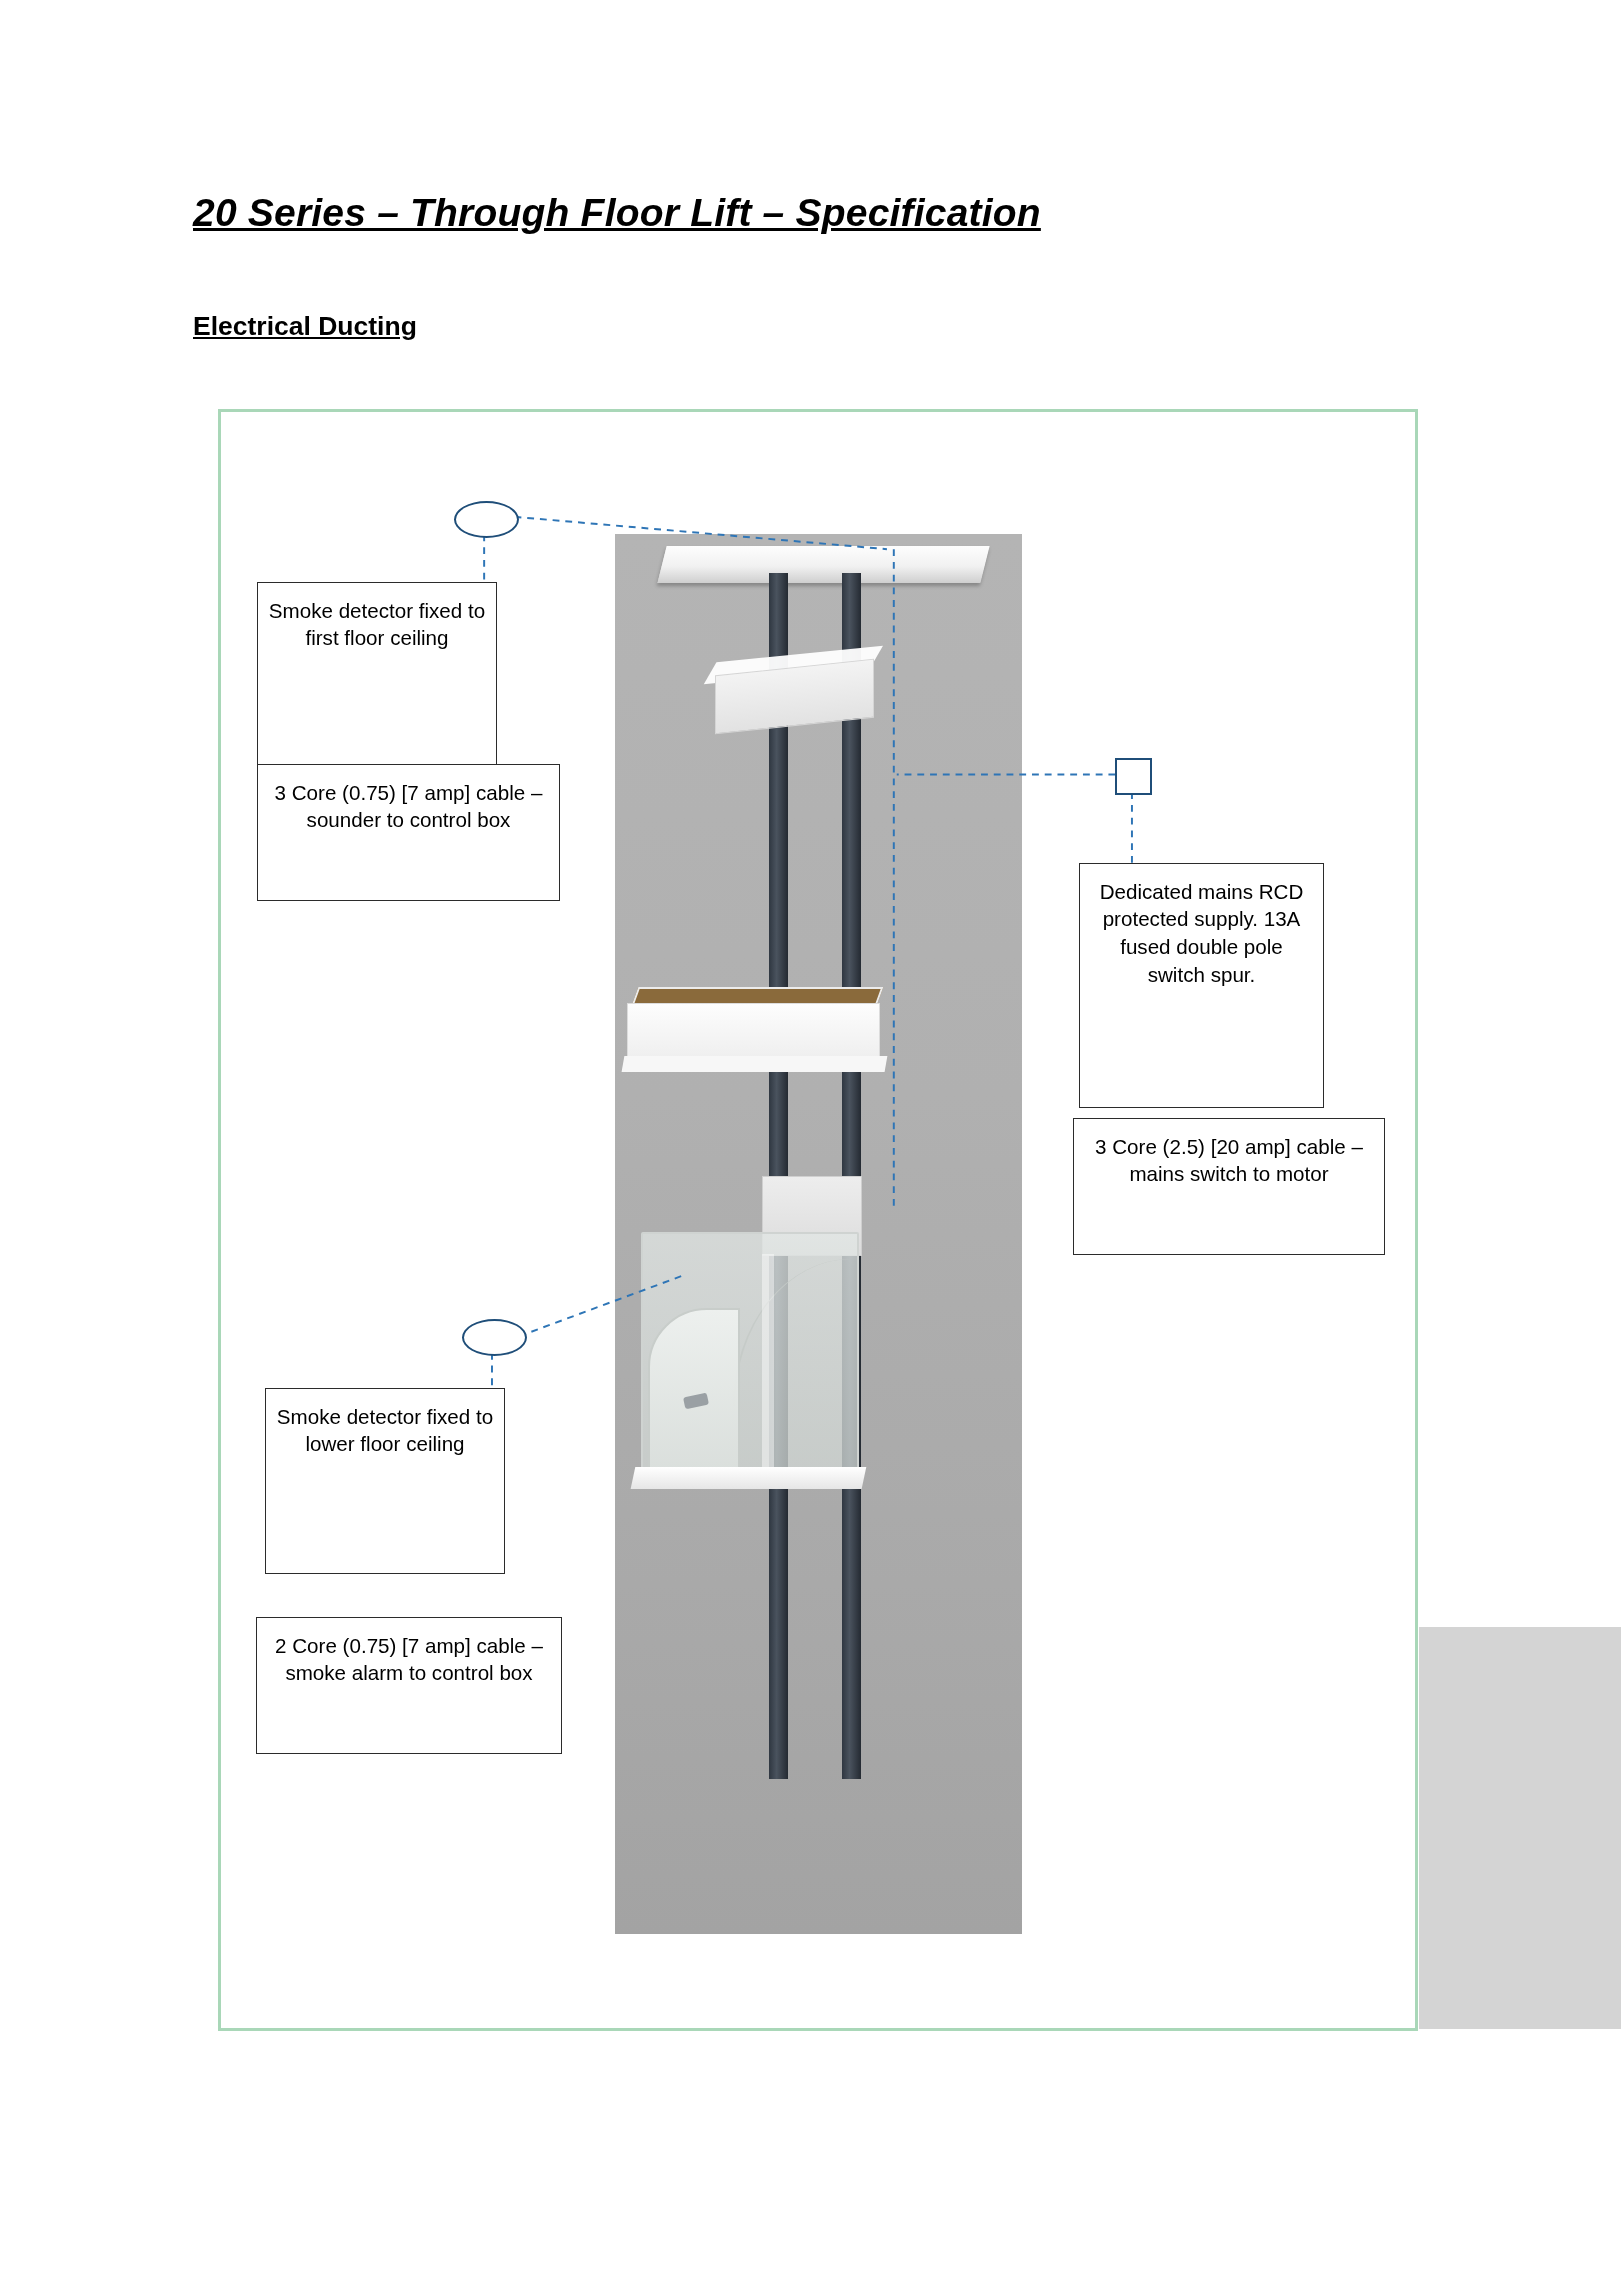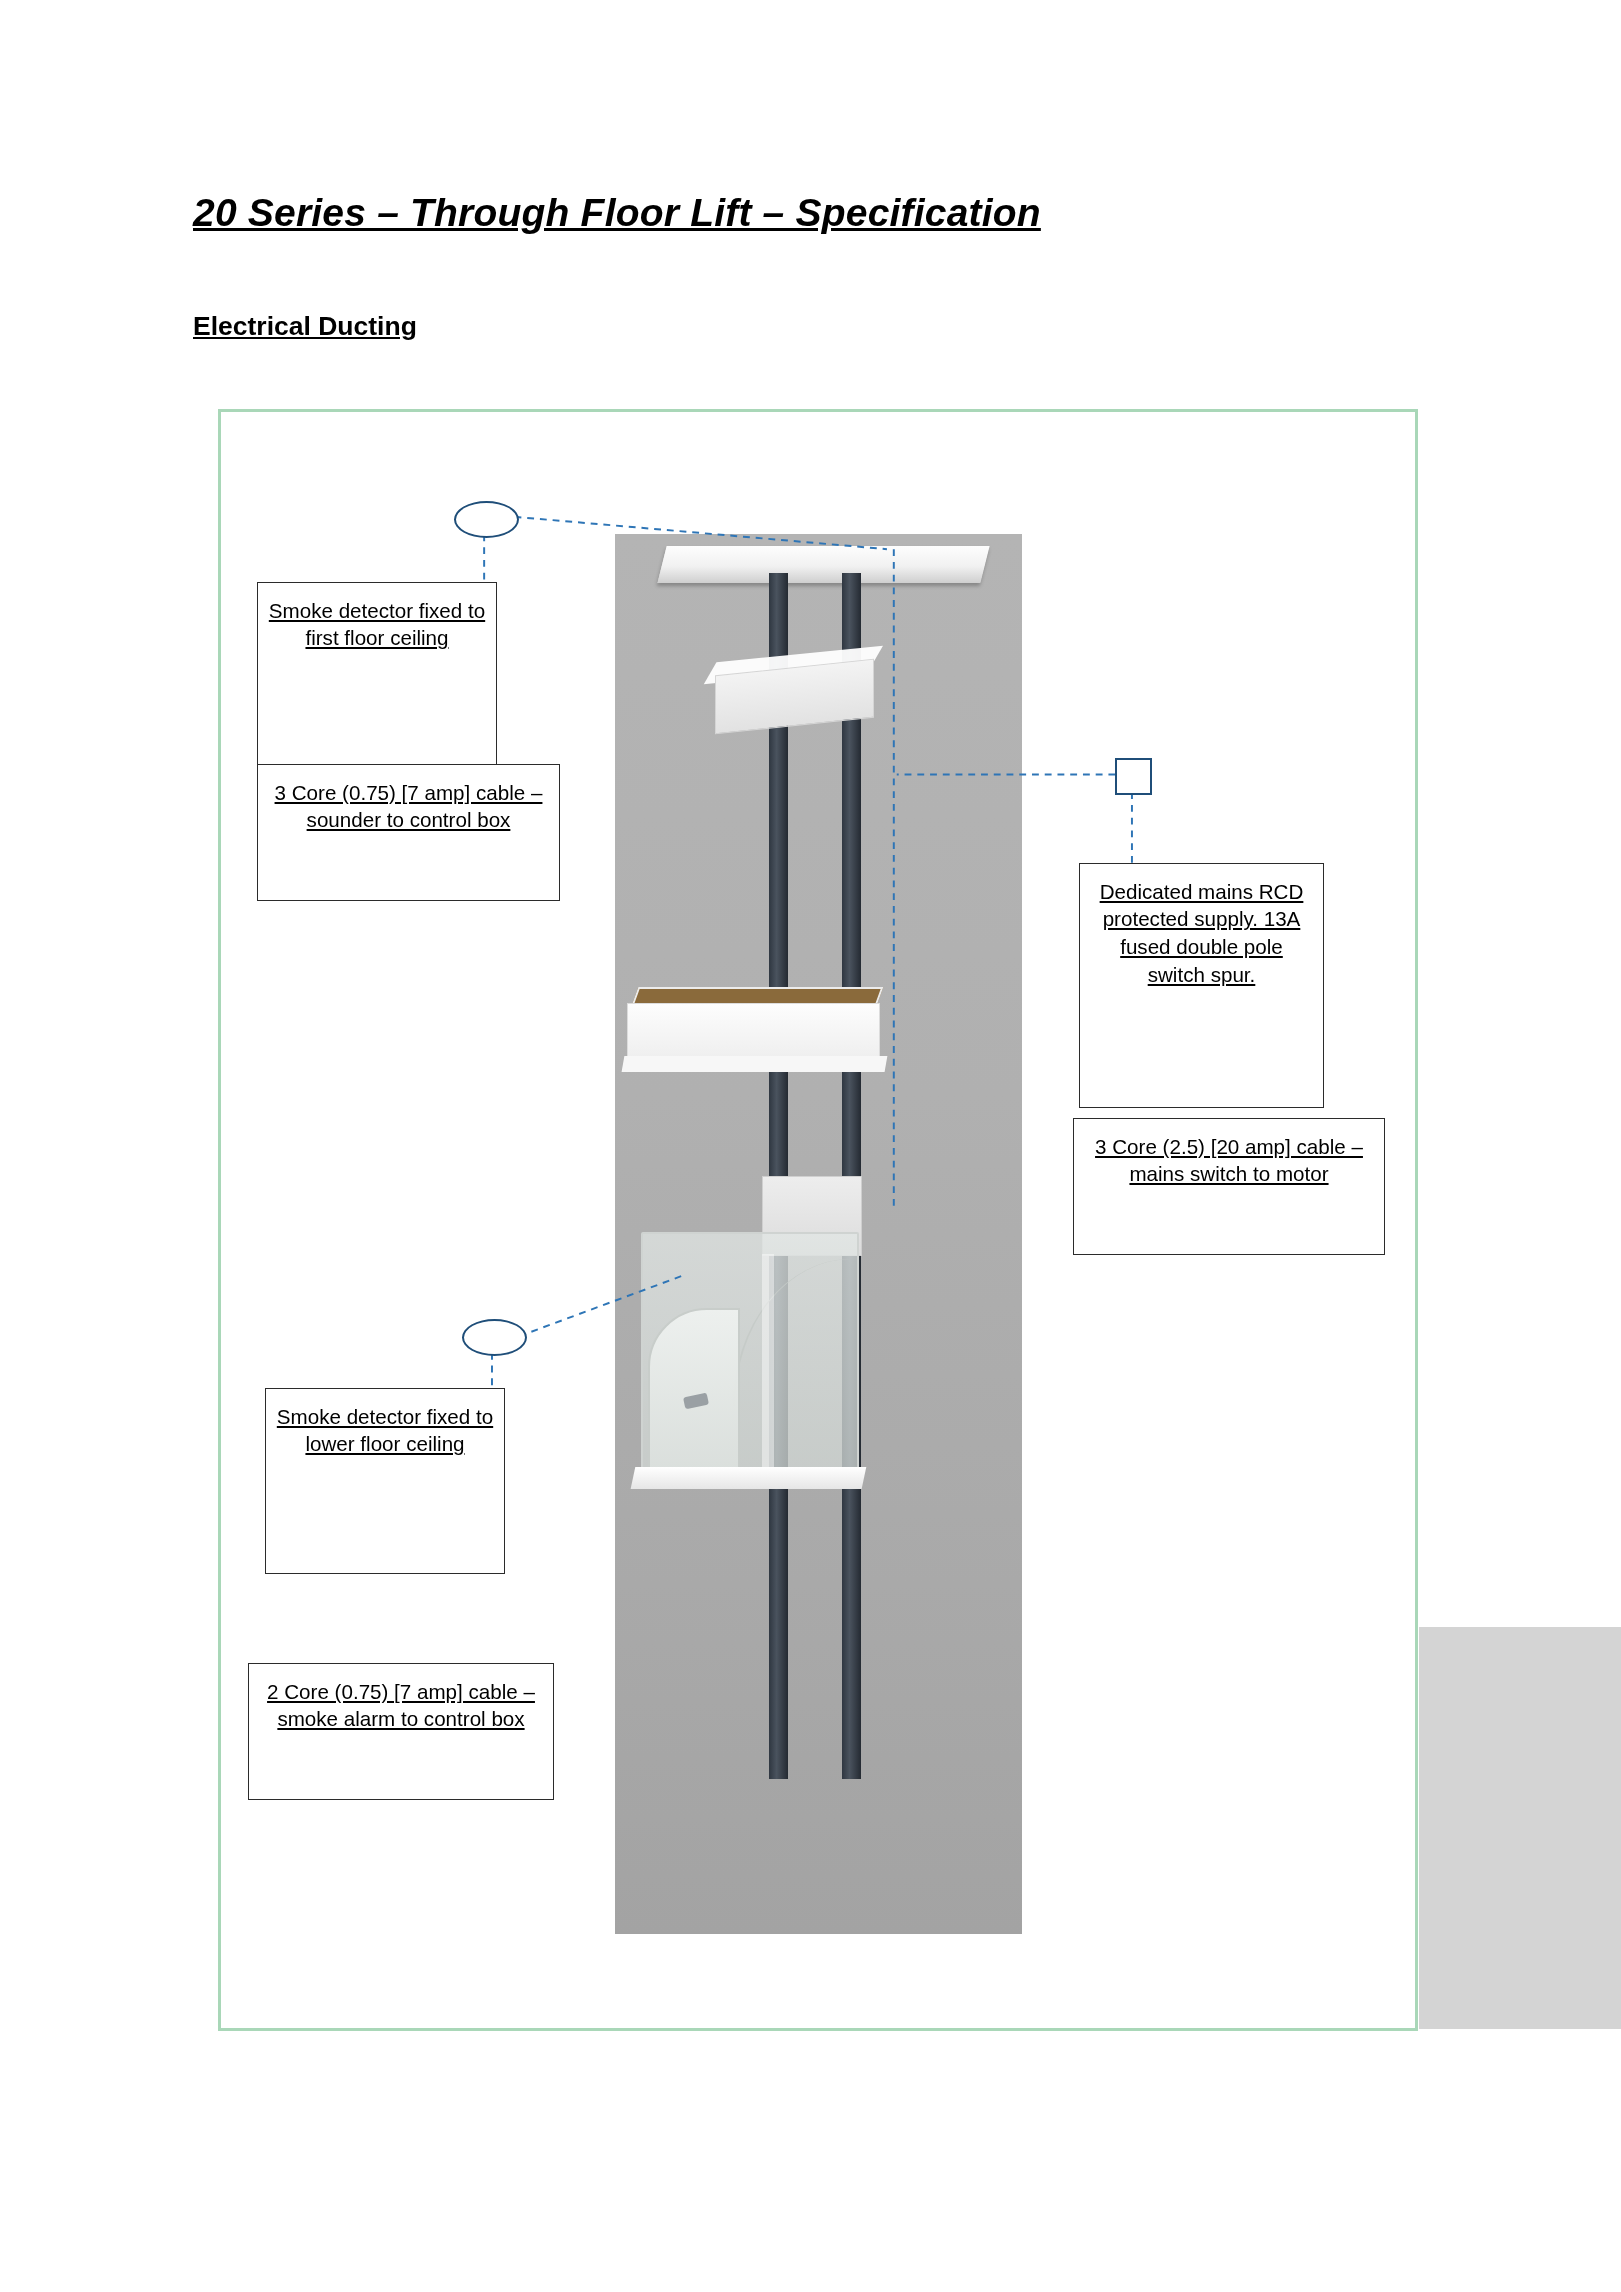--- a/index.html
+++ b/index.html
@@ -217,29 +217,28 @@
   .callout {
     position: absolute;
     border: 1px solid #2b2b2b;
     background: #ffffff;
     box-sizing: border-box;
     font-size: 20.6px;
     line-height: 1.35;
     text-align: center;
     padding: 13.7px 9.8px;
     z-index: 5;
-    text-decoration: underline;
   }
 
   .cb-smoke-first   { left: 257px; top: 582px;  width: 240px; height: 186px; }
   .cb-3core075      { left: 257px; top: 764px;  width: 303px; height: 137px; }
   .cb-mains         { left: 1073px; top: 863px; width: 245px; height: 245px; margin-left: 6px; }
   .cb-3core25       { left: 1073px; top: 1118px; width: 312px; height: 137px; text-align: center; }
   .cb-smoke-lower   { left: 265px; top: 1388px; width: 240px; height: 186px; }
-  .cb-2core075      { left: 248px; top: 1617px; width: 306px; height: 137px; margin-top: 46px; }
+  .cb-2core075      { left: 256px; top: 1617px; width: 306px; height: 137px; }
 
   
   .marker-ellipse {
     position: absolute;
     width: 61px;
     height: 33px;
     border: 2.9px solid #1f4e79;
     border-radius: 50%;
     background: #ffffff;
     z-index: 6;

